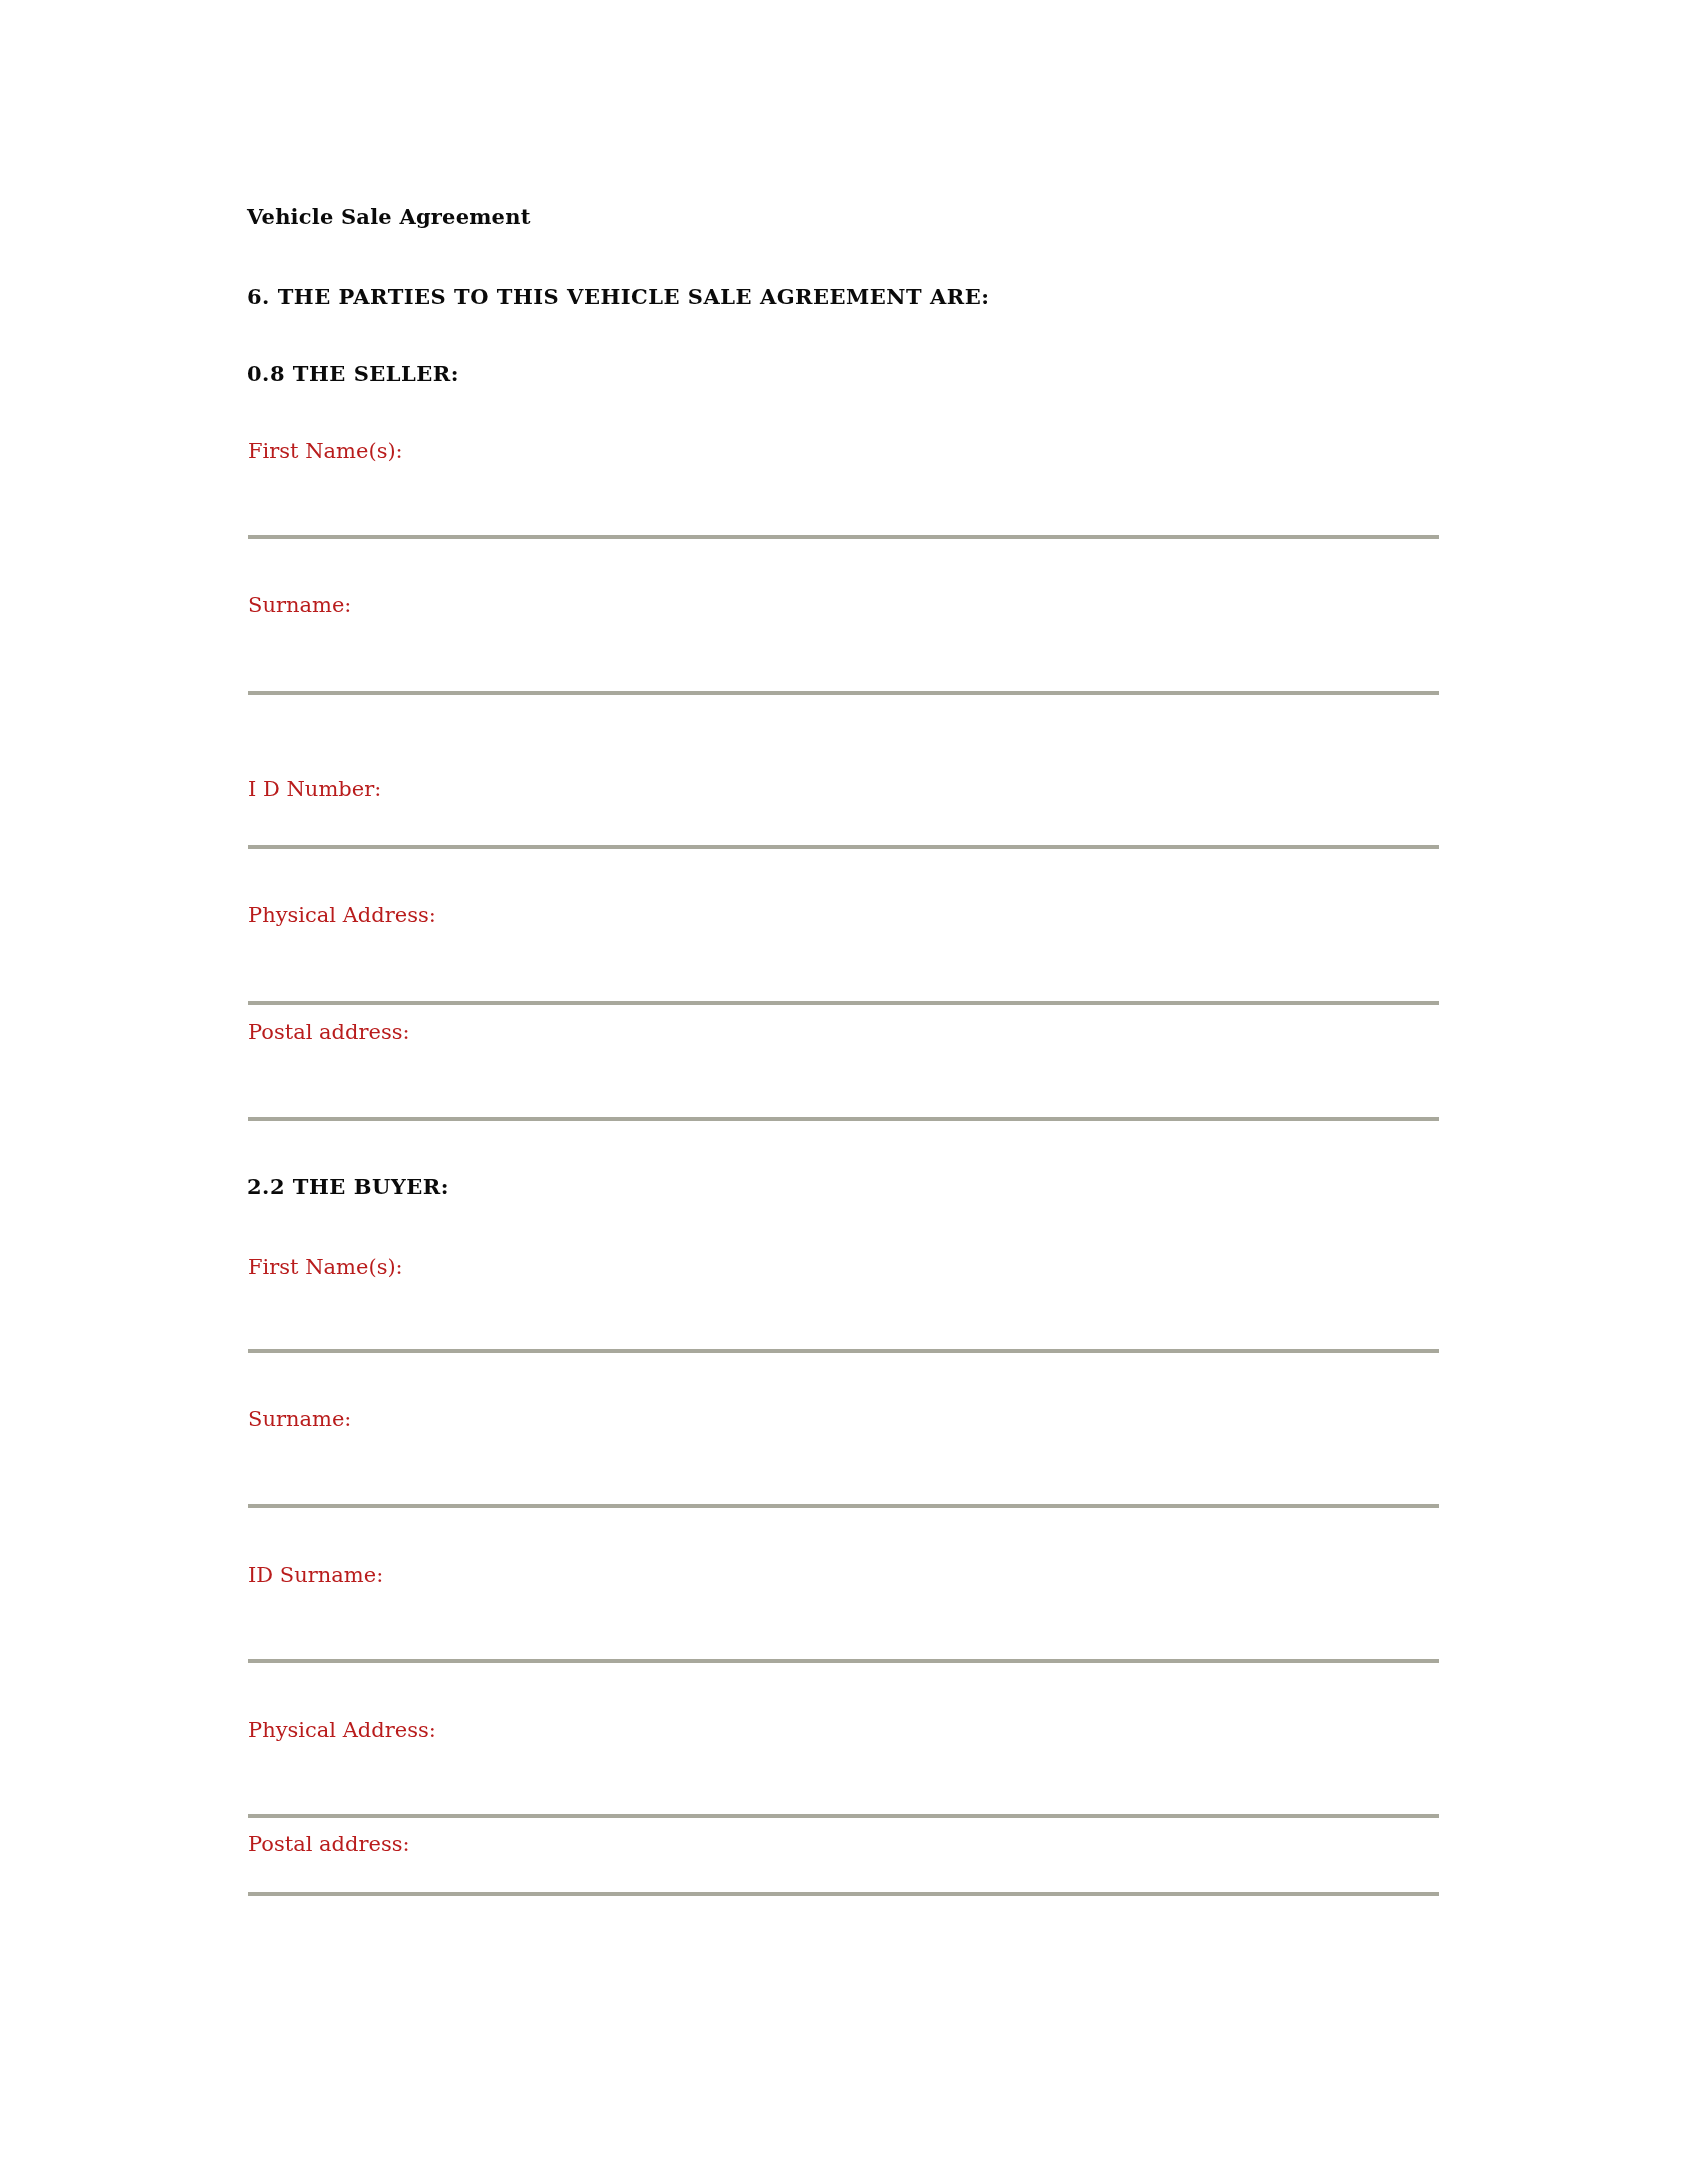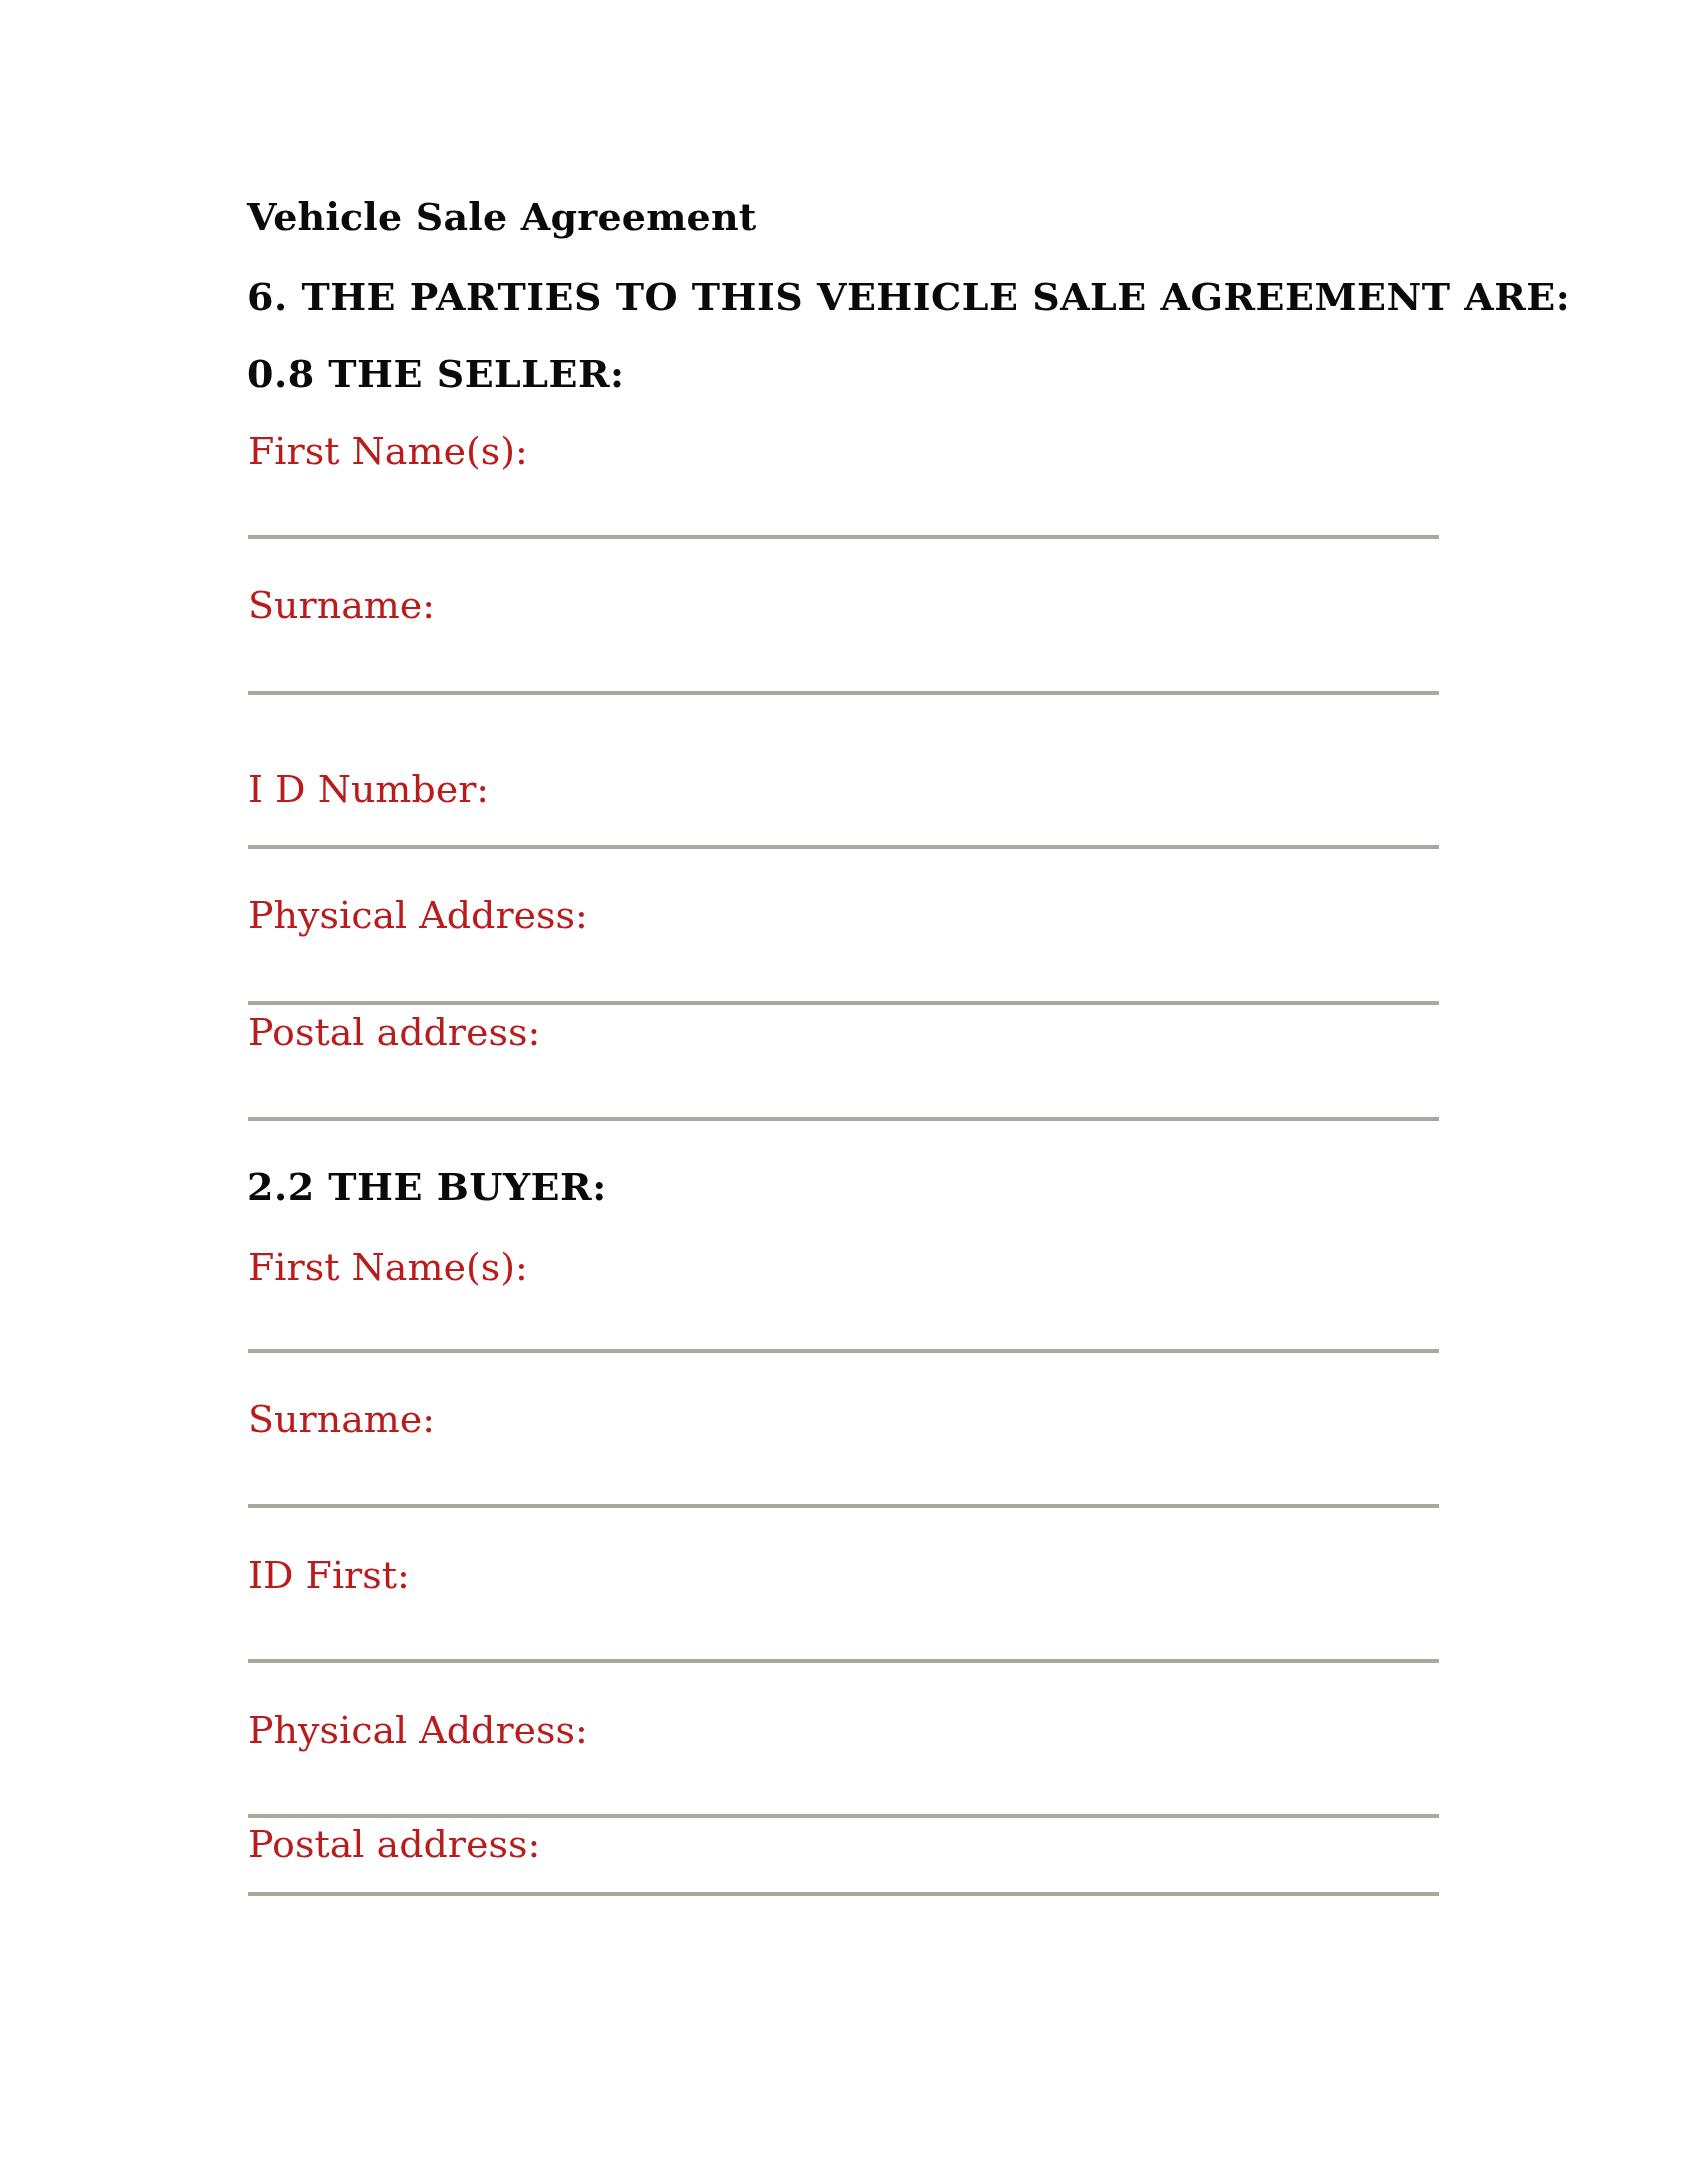--- a/index.html
+++ b/index.html
@@ -18,21 +18,21 @@
   .page {
     position: absolute;
     left: 0; top: 0;
     width: 1687px;
     height: 2184px;
     background: #ffffff;
   }
   .txt {
     position: absolute;
     left: 247px;
-    font-size: 38px;
+    font-size: 21px;
     line-height: 30px;
     white-space: nowrap;
     margin: 0;
   }
   .bold {
     font-weight: bold;
     color: #0a0a0a;
   }
   .title { letter-spacing: 0.2px; }
   .h1 { letter-spacing: 0.5px; }
@@ -113,21 +113,21 @@
       <div class="rule" style="top:1349px;"></div>
     </div>
 
     <div>
       <div class="txt label" style="top:1404px;">Surname:</div>
       <input class="field-input" style="top: 1458px; height: 42px;" type="text" value="">
       <div class="rule" style="top:1504px;"></div>
     </div>
 
     <div>
-      <div class="txt label" style="top:1560px;">ID First:</div>
+      <div class="txt label" style="top:1560px;">ID Surname:</div>
       <input class="field-input" style="top: 1613px; height: 42px;" type="text" value="">
       <div class="rule" style="top:1659px;"></div>
     </div>
 
     <div>
       <div class="txt label" style="top:1715px;">Physical Address:</div>
       <input class="field-input" style="top: 1768px; height: 42px;" type="text" value="">
       <div class="rule" style="top:1814px;"></div>
     </div>
 

